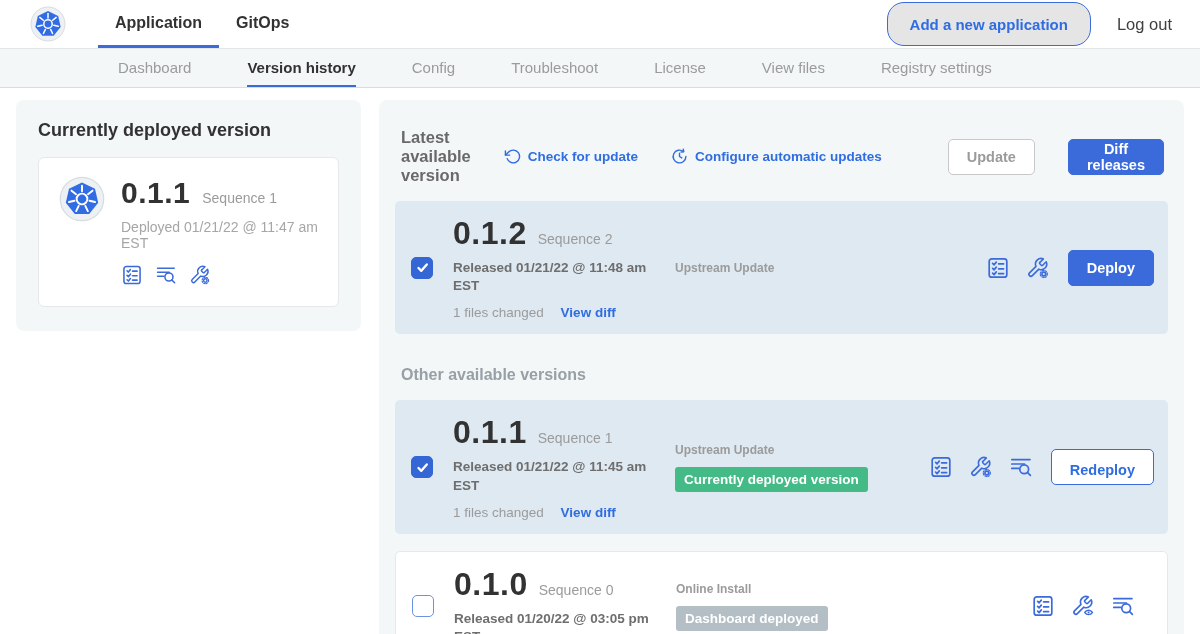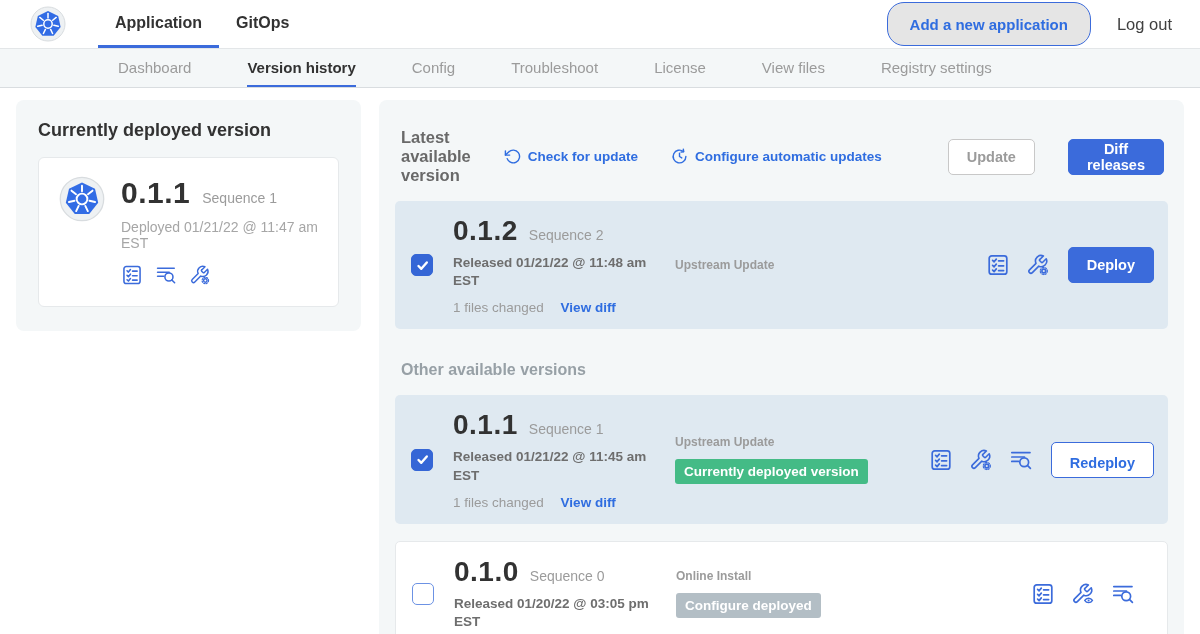--- a/index.html
+++ b/index.html
@@ -59,21 +59,21 @@
   .version-row.selected { background: #dfe9f1; min-height: 122px; }
   .version-row.plain { background: #fff; border: 1px solid #e6e9eb; min-height: 92px; }
 
   .checkbox { flex: 0 0 22px; height: 22px; border-radius: 5px; margin: 0 20px 0 2px; cursor: pointer;
     display: flex; align-items: center; justify-content: center; }
   .checkbox.checked { background: #3566d6; border: 1px solid #3566d6; }
   .checkbox.unchecked { background: #fff; border: 1.5px solid #6c92e4; }
 
   .vcol { flex: 0 0 222px; }
   .vline { display: flex; align-items: baseline; gap: 11px; }
-  .vnum { font-size: 28px; font-weight: 700; color: #323232; letter-spacing: .5px; }
+  .vnum { font-size: 32px; font-weight: 700; color: #323232; letter-spacing: .5px; }
   .vseq { font-size: 14px; color: #9b9b9b; }
   .released { margin-top: 7px; font-size: 13.5px; font-weight: 700; color: #6e6e6e; max-width: 200px; line-height: 1.35; }
   .files-line { margin-top: 10px; font-size: 13.5px; }
   .files-changed { color: #9b9b9b; }
   .view-diff { color: #2f6de0; font-weight: 700; margin-left: 13px; cursor: pointer; }
 
   .scol { flex: 1; }
   .source { font-size: 12px; font-weight: 700; color: #9b9b9b; }
   .badge { display: inline-block; margin-top: 10px; padding: 5px 9px; border-radius: 3px;
     color: #fff; font-size: 13.5px; font-weight: 700; }
@@ -299,21 +299,21 @@
       <div class="vcol">
         <div class="vline">
           <span class="vnum">0.1.0</span>
           <span class="vseq">Sequence 0</span>
         </div>
         <div class="released">Released 01/20/22 @ 03:05 pm EST</div>
 
       </div>
       <div class="scol">
         <div class="source">Online Install</div>
-        <span class="badge badge-gray">Configure deployed</span>
+        <span class="badge badge-gray">Dashboard deployed</span>
       </div>
       <div class="row-icons">
         <svg width="24" height="24" viewBox="0 0 24 24" fill="none" stroke="currentColor" stroke-width="1.7" stroke-linecap="round" stroke-linejoin="round">
             <rect x="3.2" y="2.8" width="17.6" height="18.4" rx="2.5"></rect>
             <path d="M6.6 7.4l1.5 1.4 2.2-2.7"></path>
             <line x1="12.6" y1="7.8" x2="17.6" y2="7.8"></line>
             <path d="M6.6 12.4l1.5 1.4 2.2-2.7"></path>
             <line x1="12.6" y1="12.8" x2="17.6" y2="12.8"></line>
             <path d="M6.6 17.2l1.5 1.4 2.2-2.7"></path>
             <line x1="12.6" y1="17.6" x2="17.6" y2="17.6"></line>

